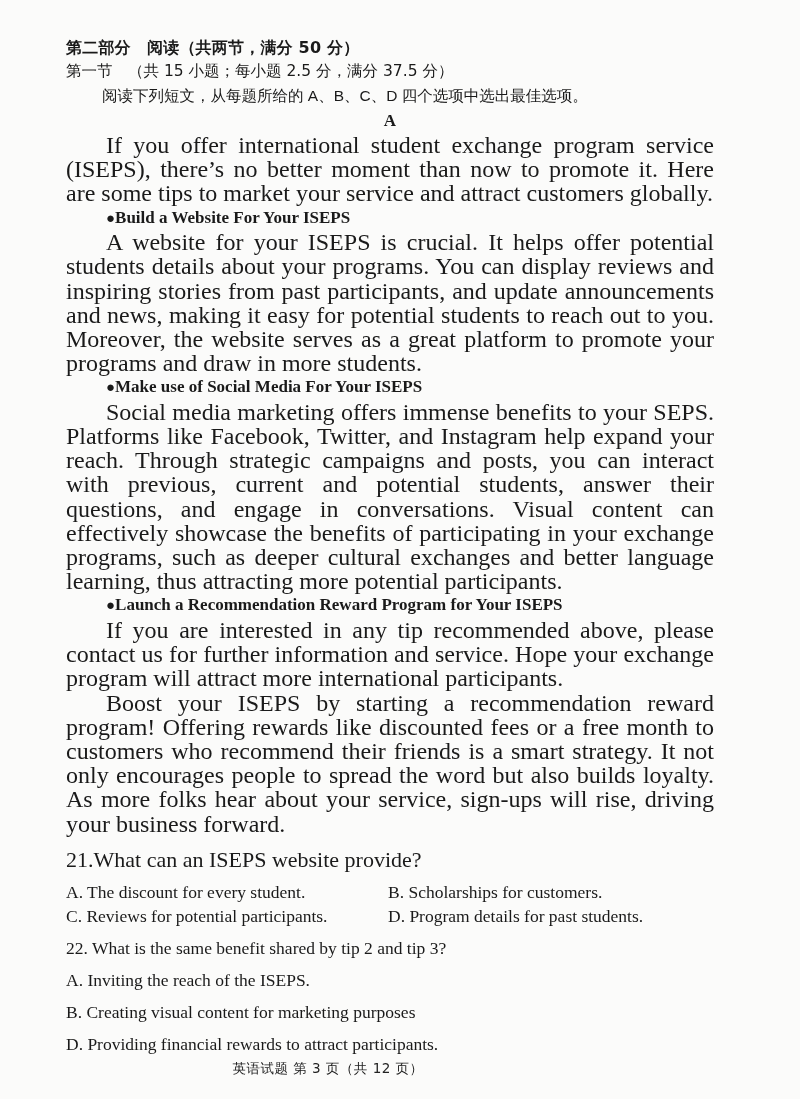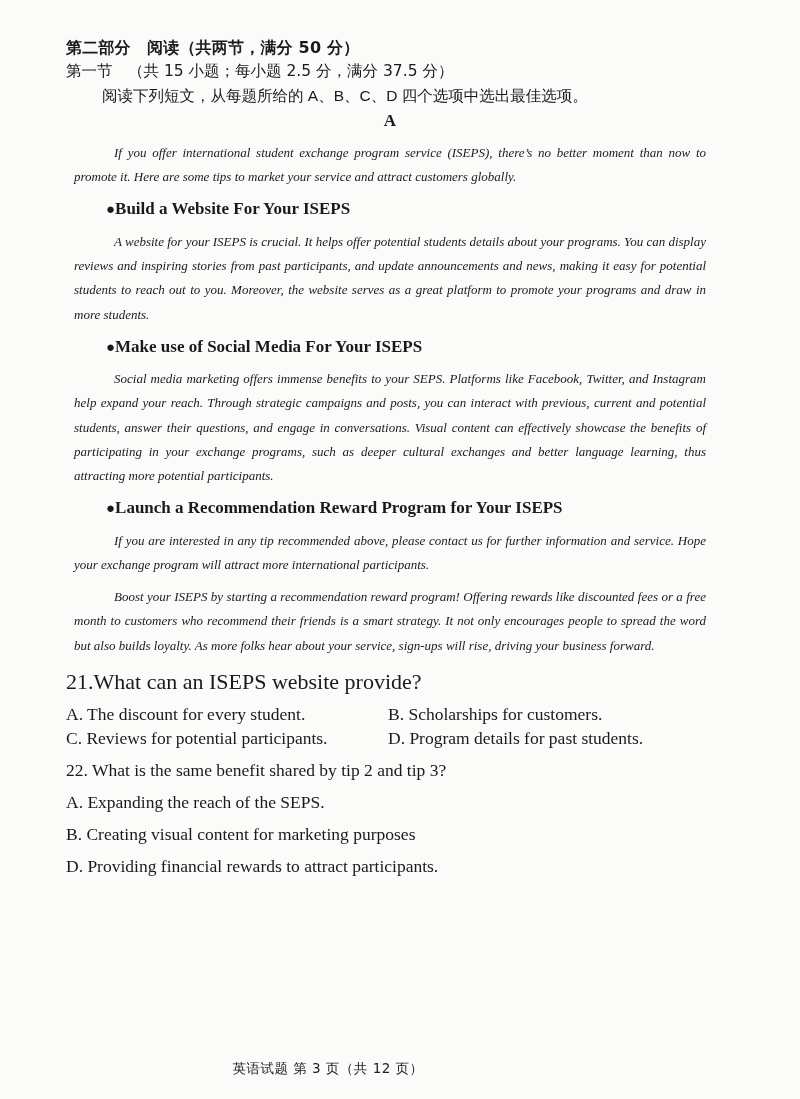--- a/index.html
+++ b/index.html
@@ -3,21 +3,21 @@
 <meta charset="utf-8">
 <style>
   html, body { margin:0; padding:0; background:#fbfbfa; }
   body { width:800px; height:1099px; position:relative; overflow:hidden;
          font-family:"Liberation Serif", "DejaVu Serif", serif; color:#1a1a1a; }
   .page { position:absolute; left:66px; top:36px; width:648px; }
   .section-title { font-family:"DejaVu Sans", sans-serif; font-weight:bold; font-size:16px; line-height:24px; letter-spacing:0.2px; }
   .section-sub { font-family:"DejaVu Sans", sans-serif; font-size:15.5px; line-height:23px; }
   .instruction { font-family:Liberation Sans, sans-serif; font-size:15.5px; line-height:26px; text-indent:36px; }
   .passage-letter { text-align:center; font-weight:bold; font-size:17px; line-height:24px; margin-top:0; }
-  p { margin:8px; font-size:13px; line-height:24.2px; text-align:justify;font-style:italic; }
+  p { margin:0; font-size:24px; line-height:24.2px; text-align:justify; }
   .indent { text-indent:40px; }
   .tip-heading { font-weight:bold; font-size:17px; line-height:24.5px; padding-left:40px; }
   .tip-heading .bullet { font-size:15px; }
   .question { margin-top:12px; font-size:22px; line-height:24px; }
   .options-grid { display:grid; grid-template-columns:322px 1fr; margin-top:8px; font-size:17.5px; line-height:24px; }
   .option-line { font-size:17.5px; line-height:24px; margin-top:8px; }
   .q22 { margin-top:8px; font-size:17.5px; line-height:24px; }
   .footer { position:absolute; top:1060px; left:0; width:656px; text-align:center;
             font-family:"DejaVu Sans", sans-serif; font-size:13.5px; color:#222; letter-spacing:0.5px; }
 </style>
@@ -45,18 +45,18 @@
 
   <div class="question">21.What can an ISEPS website provide?</div>
   <div class="options-grid">
     <div>A. The discount for every student.</div>
     <div>B. Scholarships for customers.</div>
     <div>C. Reviews for potential participants.</div>
     <div>D. Program details for past students.</div>
   </div>
 
   <div class="q22">22. What is the same benefit shared by tip 2 and tip 3?</div>
-  <div class="option-line">A. Expanding the reach of the SEPS.</div>
+  <div class="option-line">A. Inviting the reach of the ISEPS.</div>
   <div class="option-line">B. Creating visual content for marketing purposes</div>
   <div class="option-line">D. Providing financial rewards to attract participants.</div>
 </div>
 
 <div class="footer">英语试题 第 3 页（共 12 页）</div>
 
 </body></html>

